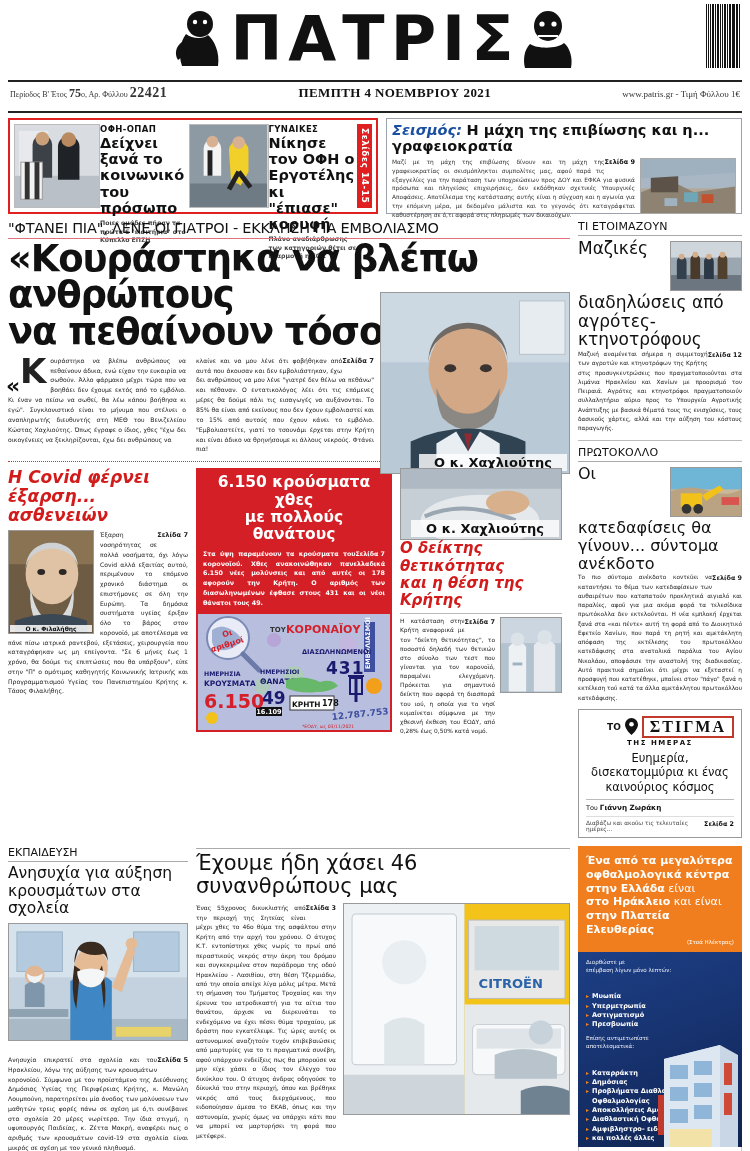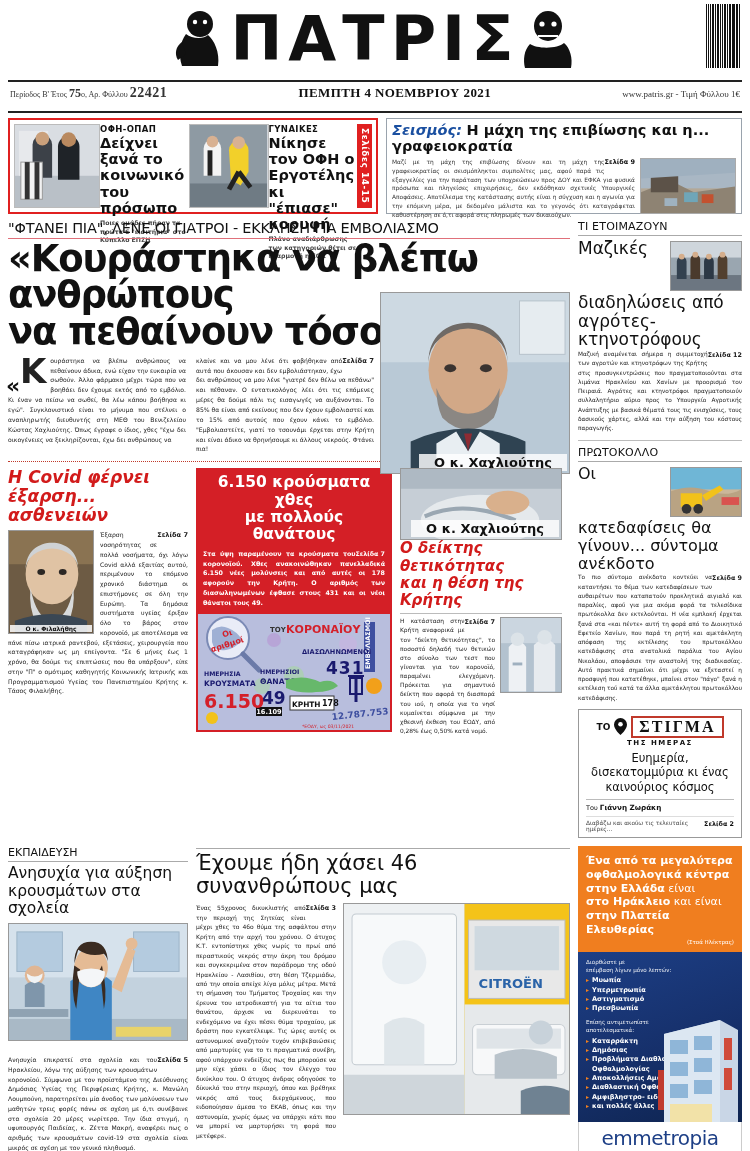--- a/index.html
+++ b/index.html
@@ -123,21 +123,21 @@
   .rc-kicker { font-size: 11px; color: #111; letter-spacing: .2px; }
   .rc-rule { border-bottom: 1px solid #aaa; margin: 2px 0 3px; }
   .rc-head { font-size: 17px; line-height: 1.1; color: #111; font-weight: 400; position: relative; }
   .rc-head.small { font-size: 16px; }
   .rc-photo { width: 72px; height: 50px; float: right; border: 1px solid #999; background: #7d93a8; margin: 2px 0 2px 4px; overflow: hidden; position: relative; }
   .rc-text { font-size: 5.8px; line-height: 1.6; color: #222; text-align: justify; margin-top: 1px; clear: both; }
   .rc-text .pg { float: right; font-weight: 800; font-size: 6.4px; }
   .rc-sep { border-top: 1px solid #bbb; margin: 7px 0 5px; }
 
   .stigma { border: 1px solid #999; padding: 6px 7px 5px; margin-top: 6px; }
-  .stigma-top { display: flex; align-items: center; justify-content: center; gap: 4px; }
+  .stigma-top { display: flex; align-items: center; justify-content: flex-end; gap: 4px; }
   .stigma-to { font-size: 9px; font-weight: 700; }
   .pin { width: 13px; height: 17px; position: relative; }
   .stigma-word {
     border: 2px solid #c0392b; color: #111; font-weight: 900; font-size: 16px;
     letter-spacing: 2px; padding: 0 6px; font-family: "Liberation Serif", serif;
   }
   .stigma-day { text-align: center; font-size: 7px; letter-spacing: 1.5px; font-weight: 700; margin-top: 1px; }
   .stigma-title { text-align: center; font-size: 11.5px; line-height: 1.25; margin-top: 4px; }
   .stigma-rule { border-top: 1px solid #bbb; margin: 5px 0 3px; }
   .stigma-by { font-size: 6.5px; }
@@ -166,21 +166,21 @@
 
   
   .ad-col { width: 164px; }
   .ad-orange { background: #f07e1f; color: #fff; padding: 8px 8px 7px; }
   .ad-orange .l1 { font-size: 11px; font-weight: 700; line-height: 1.25; }
   .ad-orange .l2 { font-size: 11px; font-weight: 400; line-height: 1.25; }
   .ad-orange .l2 b { font-weight: 700; }
   .ad-orange .note { font-size: 5.5px; text-align: right; margin-top: 2px; }
   .ad-blue { background: linear-gradient(160deg,#1d3f86 0%,#16306b 55%,#0e2450 100%); color: #fff; padding: 6px 8px 4px; position: relative; min-height: 170px; overflow: hidden; }
   .ad-blue .hd { font-size: 5.6px; line-height: 1.5; opacity: .92; }
-  .ad-list { list-style: none; margin-top: 2px; }
+  .ad-list { list-style: none; margin-top: 18px; }
   .ad-list li { font-size: 6.6px; font-weight: 700; line-height: 1.42; display: flex; gap: 3px; }
   .ad-list li span.b { color: #f07e1f; font-size: 6px; }
   .ad-building { position: absolute; right: 0; bottom: 0; width: 96px; height: 112px; }
   .ad-white { background: #fff; padding: 4px 6px 5px; border: 1px solid #ccc; border-top: 0; }
   .ad-logo { text-align: center; font-size: 20px; letter-spacing: -.5px; color: #1d3f86; font-weight: 400; }
   .ad-sub { text-align: center; font-size: 5.4px; color: #333; line-height: 1.5; margin-top: 2px; }
 
   
   .ph { position: absolute; inset: 0; }
 </style>

